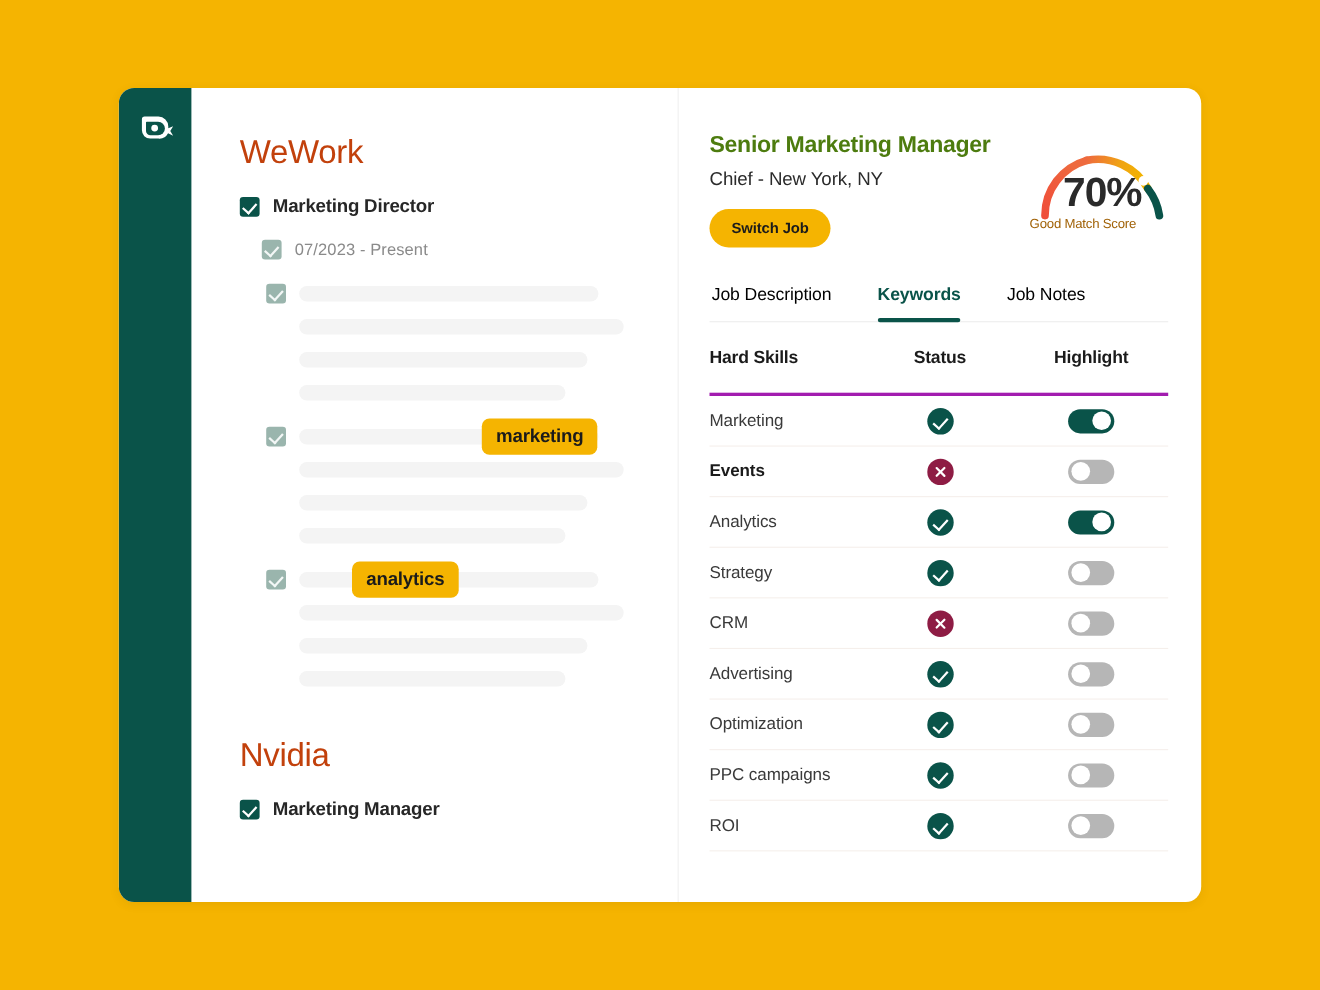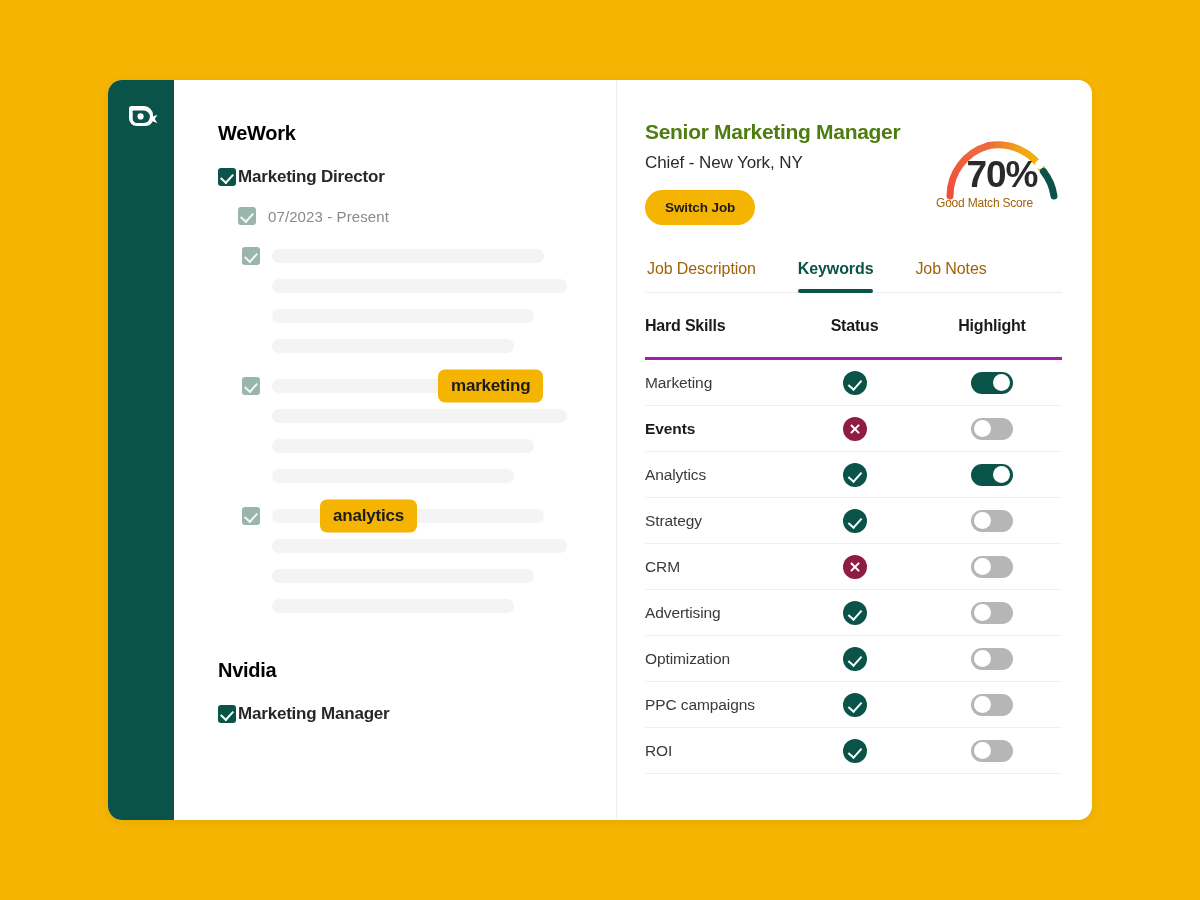--- a/index.html
+++ b/index.html
@@ -42,32 +42,32 @@
   
   .resume-panel {
     width: 443px;
     flex: 0 0 443px;
     padding: 42px 30px 0 44px;
     position: relative;
     border-right: 1px solid #EFEFEF;
     overflow: hidden;
   }
   .company-name {
-    color: #000000;
-    font-size: 20px;
-    font-weight: bold;
+    color: #c2410c;
+    font-size: 30px;
+    font-weight: normal;
     letter-spacing: -0.3px;
     margin-bottom: 22px;
   }
   .company-name.second { margin-top: 46px; }
 
   .role-row {
     display: flex;
     align-items: center;
-    gap: 2px;
+    gap: 12px;
     margin-bottom: 20px;
   }
   .role-title {
     font-size: 17px;
     font-weight: bold;
     color: #272727;
     letter-spacing: -0.2px;
   }
 
   .cb {
@@ -204,21 +204,21 @@
   
   .tabs {
     display: flex;
     gap: 42px;
     margin-top: 35px;
     border-bottom: 1px solid #EDEDED;
     padding-left: 2px;
   }
   .tab {
     font-size: 16px;
-    color: #a16207;
+    color: #000000;
     padding-bottom: 14px;
     cursor: pointer;
     position: relative;
     letter-spacing: -0.1px;
   }
   .tab.active {
     color: #0A5349;
     font-weight: bold;
   }
   .tab.active::after {

